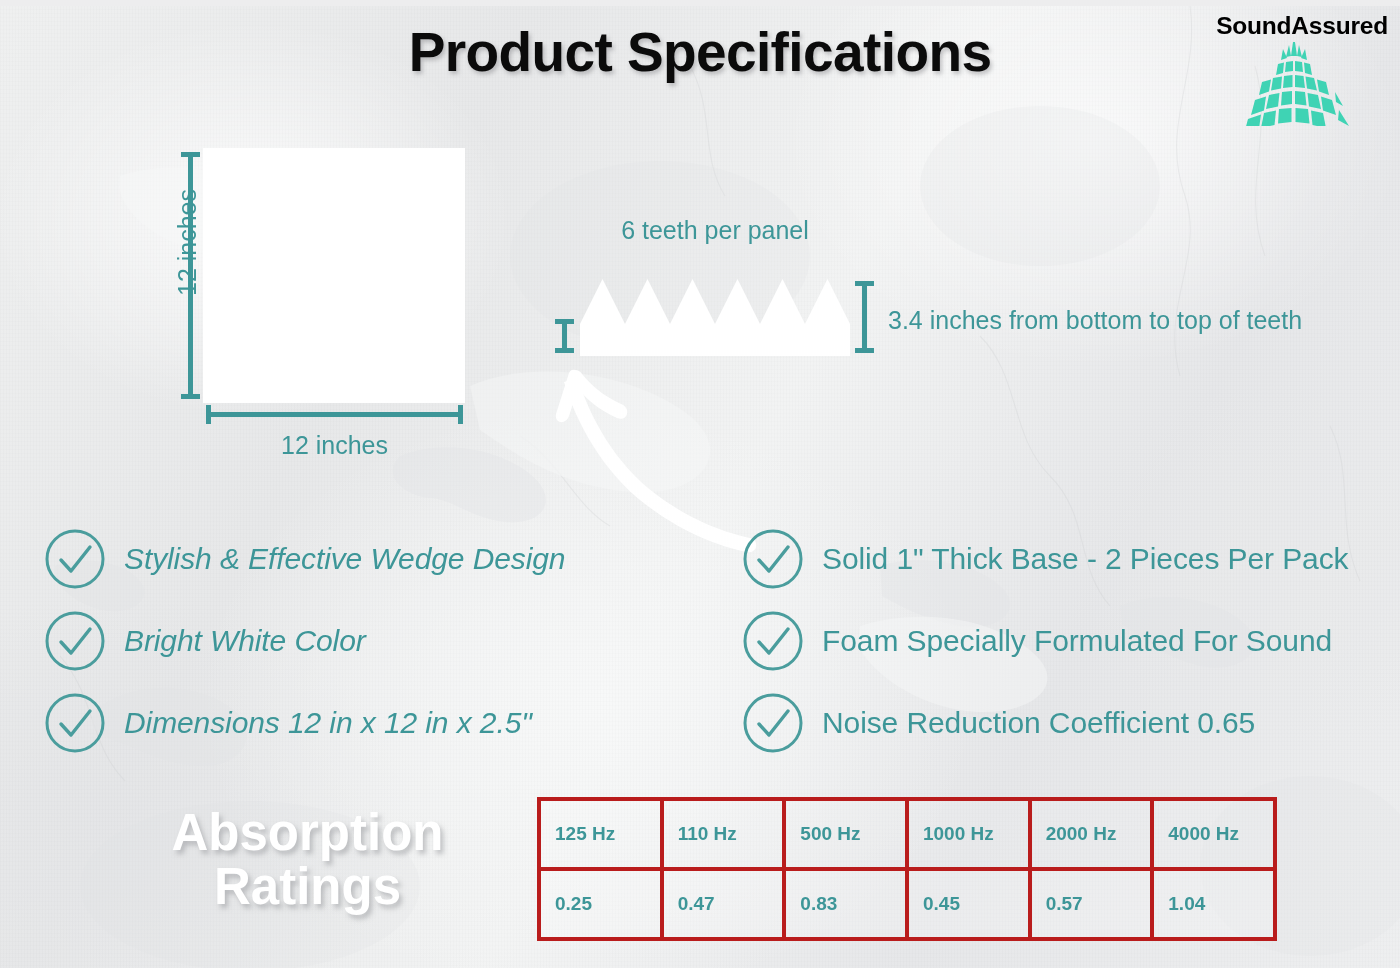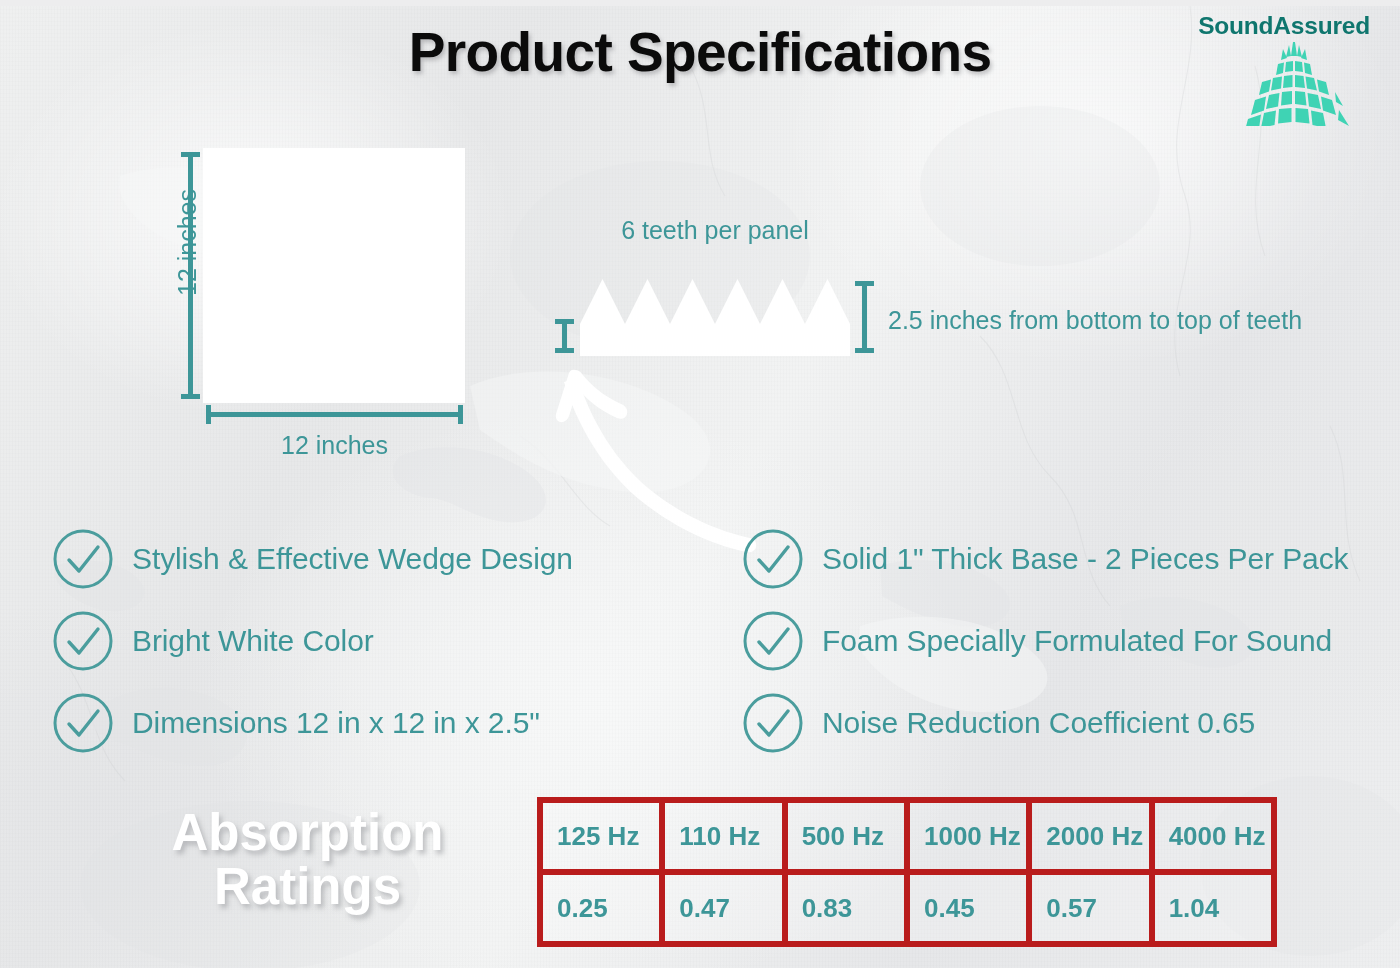--- a/index.html
+++ b/index.html
@@ -64,25 +64,25 @@
 
   #brand-logo {
     position: absolute;
     right: 8px;
     top: 2px;
     width: 200px;
     height: 122px;
   }
   #brand-wordmark {
     position: absolute;
-    right: 22px;
+    right: 4px;
     top: 4px;
     font-size: 24.5px;
     font-weight: 600;
-    color: #0f766e;
+    color: #000000;
     letter-spacing: -0.2px;
     white-space: nowrap;
   }
   #brand-mark {
     position: absolute;
     right: 38px;
     top: 32px;
   }
 
   
@@ -166,21 +166,21 @@
   #curved-arrow {
     position: absolute;
     left: 545px;
     top: 350px;
     width: 230px;
     height: 215px;
   }
 
   
   .feature-col { position: absolute; }
-  #features-left  { left: 52px;  top: 512px; width: 640px; }
+  #features-left  { left: 44px;  top: 512px; width: 640px; font-style: italic; }
   #features-right { left: 742px; top: 512px; width: 650px; }
 
   .feature-item {
     position: relative;
     height: 82px;
     display: flex;
     align-items: center;
     gap: 18px;
   }
   .check-icon { flex: 0 0 auto; width: 62px; height: 62px; }
@@ -207,24 +207,24 @@
 
   #absorption-table {
     position: absolute;
     left: 537px;
     top: 791px;
     border-collapse: collapse;
     table-layout: fixed;
     width: 740px;
   }
   #absorption-table td {
-    border: 6px solid #b91c1c;
+    border: 4px solid #b91c1c;
     height: 66px;
     padding: 0 0 0 14px;
-    font-size: 26px;
+    font-size: 19px;
     font-weight: bold;
     color: #3d9698;
     background: rgba(255,255,255,0.22);
     white-space: nowrap;
   }
   #absorption-table tr.header-row td { background: rgba(255,255,255,0.10); }
 </style>
 </head>
 <body>
 
@@ -329,21 +329,21 @@
   </svg>
 
   <div class="dim-line" id="base-bar-line"></div>
   <div class="dim-cap" id="base-bar-cap-top"></div>
   <div class="dim-cap" id="base-bar-cap-bot"></div>
 
   <div class="dim-line" id="tooth-bar-line"></div>
   <div class="dim-cap" id="tooth-bar-cap-top"></div>
   <div class="dim-cap" id="tooth-bar-cap-bot"></div>
 
-  <div id="teeth-height-label">2.5 inches from bottom to top of teeth</div>
+  <div id="teeth-height-label">3.4 inches from bottom to top of teeth</div>
 
   <svg id="curved-arrow" viewBox="0 0 230 215">
     <path fill="#ffffff" d="M33,22 C44,60 70,108 112,139 C148,166 182,177 205,182
              C210,183 212,187 211,191 C210,195 206,197 201,196
              C174,190 138,177 100,148 C58,116 31,66 19,26 Z"></path>
     <path fill="#ffffff" d="M30,14 C28,13 25,14 24,17 L11,58 C10,63 13,67 18,66 C21,65 23,63 24,60 L33,32 L33,32
              C39,41 52,53 72,62 C77,64 81,62 82,58 C83,54 81,50 76,48 C58,40 45,28 37,18
              C35,15 33,14 30,14 Z"></path>
   </svg>
 

